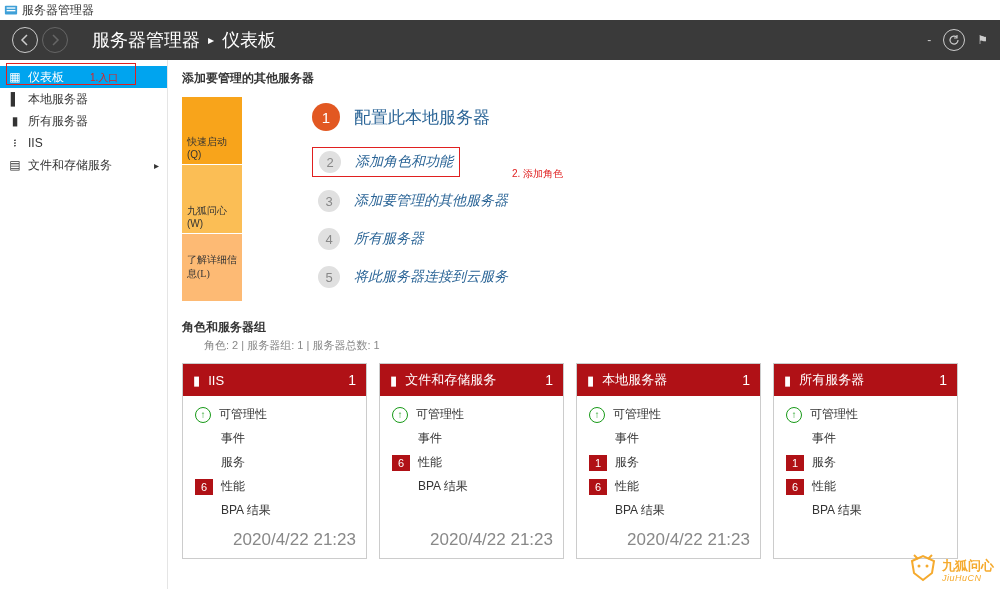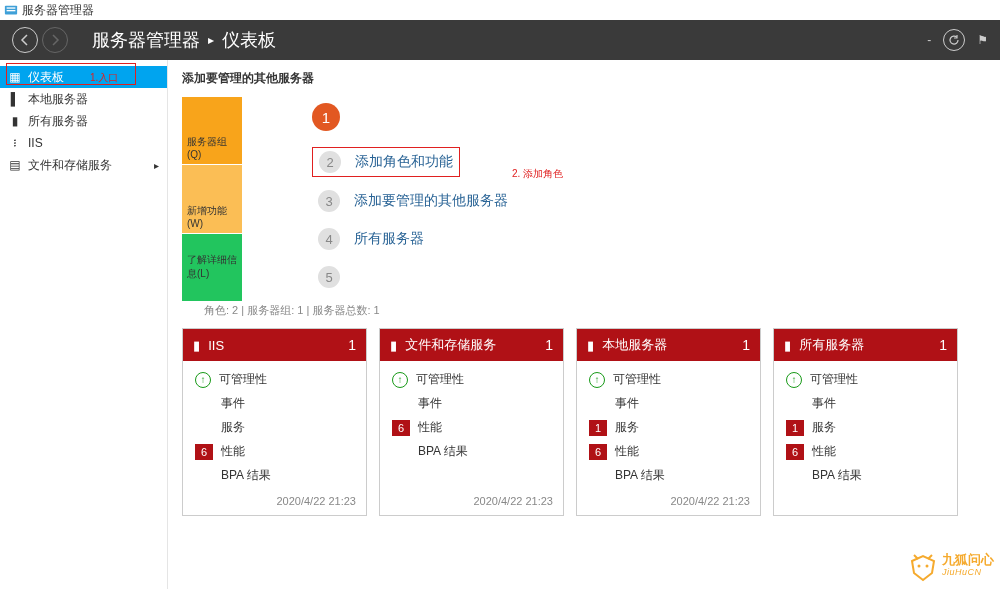--- a/index.html
+++ b/index.html
@@ -25,48 +25,48 @@
 .red-box-sidebar { position: absolute; left: 6px; top: 63px; width: 130px; height: 22px; border: 1.5px solid #e02020; pointer-events: none; }
 .red-label-sidebar { position: absolute; left: 90px; top: 71px; font-size: 10px; color: #e02020; }
 
 .main { flex: 1; background: #fff; padding: 10px 14px 0 14px; overflow: hidden; }
 .welcome { font-size: 12px; font-weight: bold; margin-bottom: 10px; }
 
 .quickstart { display: flex; margin-top: 6px; }
 .qs-left { width: 60px; display: flex; flex-direction: column; }
 .qs-tab { flex: 1; background: #f8a41b; display: flex; align-items: flex-end; padding: 4px 5px; font-size: 10px; color: #333; border-bottom: 1px solid #fff; min-height: 64px; }
 .qs-tab.new { background: #fbbe55; }
-.qs-tab.learn { background: #22c55e; border: none; min-height: 26px; align-items: center; }
+.qs-tab.learn { background: #fdba74; border: none; min-height: 26px; align-items: center; font-family: Liberation Serif, serif; }
 .qs-right { flex: 1; padding-left: 70px; padding-top: 6px; }
 .qs-title { display: flex; align-items: center; gap: 14px; margin-bottom: 16px; }
 .qs-num-big { width: 28px; height: 28px; border-radius: 50%; background: #e25822; color: #fff; display: flex; align-items: center; justify-content: center; font-size: 15px; }
 .qs-title-text { font-size: 17px; color: #2a6496; }
 .qs-step { display: flex; align-items: center; gap: 14px; margin-bottom: 10px; padding: 3px 6px; font-size: 14px; }
 .qs-step .num { width: 22px; height: 22px; border-radius: 50%; background: #e0e0e0; color: #888; display: flex; align-items: center; justify-content: center; font-size: 13px; }
-.qs-step .txt { color: #2a6496; }
+.qs-step .txt { color: #2a6496; font-style: italic; }
 .qs-step-wrap { position: relative; display: inline-block; }
 .qs-step-box { border: 1.5px solid #e02020; }
 .qs-annotation { position: absolute; left: 200px; top: 20px; color: #e02020; font-size: 10px; white-space: nowrap; }
 
 .roles-header { margin-top: 18px; font-size: 12px; font-weight: bold; }
 .roles-sub { font-size: 11px; color: #888; margin-top: 2px; margin-left: 22px; }
 
 .tiles { display: flex; gap: 12px; margin-top: 10px; }
 .tile { width: 185px; border: 1px solid #ccc; background: #fff; display: flex; flex-direction: column; }
 .tile-head { background: #b01116; color: #fff; height: 32px; display: flex; align-items: center; padding: 0 10px; gap: 8px; font-size: 13px; }
 .tile-head .count { margin-left: auto; font-size: 14px; }
 .tile-body { padding: 10px 12px 4px 12px; flex: 1; }
 .tile-row { display: flex; align-items: center; gap: 8px; margin-bottom: 7px; font-size: 12px; }
 .tile-row .badge { width: 18px; height: 16px; display: flex; align-items: center; justify-content: center; font-size: 11px; color: #fff; }
 .tile-row .badge.red { background: #b01116; }
 .tile-row .badge.up { width: 16px; height: 16px; border: 1.5px solid #189a18; border-radius: 50%; color: #189a18; background: transparent; font-size: 10px; font-weight: bold; }
 .tile-row .spacer { width: 18px; }
-.tile-foot { text-align: right; padding: 0 10px 8px 0; font-size: 11px; color: #888; }
-
-.watermark { position: absolute; right: 6px; bottom: 6px; display: flex; align-items: flex-start; gap: 4px; opacity: 0.95; }
+.tile-foot { text-align: right; padding: 0 10px 8px 0; font-size: 17px; color: #888; }
+
+.watermark { position: absolute; right: 6px; bottom: 6px; display: flex; align-items: flex-end; gap: 4px; opacity: 0.95; }
 .watermark-text { font-size: 13px; color: #f5a623; font-weight: bold; line-height: 1.1; }
 .watermark-sub { font-size: 9px; color: #f5a623; letter-spacing: 0.5px; font-style: italic; }
 </style>
 </head>
 <body>
 
 <div class="titlebar">
   <svg viewBox="0 0 16 16">
       <rect x="1" y="3" width="14" height="10" rx="1" fill="#3fa0d8"></rect>
       <rect x="3" y="5" width="10" height="1.5" fill="#fff"></rect>
@@ -129,49 +129,52 @@
     </div>
   </div>
   <div class="red-box-sidebar"></div>
   <div class="red-label-sidebar">1.入口</div>
 
   <div class="main">
     <div class="welcome">添加要管理的其他服务器</div>
 
     <div class="quickstart">
       <div class="qs-left">
-        <div class="qs-tab">服务器组(Q)</div>
-        <div class="qs-tab new">新增功能(W)</div>
+        <div class="qs-tab">快速启动(Q)</div>
+        <div class="qs-tab new">九狐问心(W)</div>
         <div class="qs-tab learn">了解详细信息(L)</div>
       </div>
       <div class="qs-right">
         <div class="qs-title">
           <div class="qs-num-big">1</div>
+          <div class="qs-title-text">配置此本地服务器</div>
         </div>
         <div class="qs-step-wrap">
           <div class="qs-step qs-step-box">
             <div class="num">2</div>
             <div class="txt">添加角色和功能</div>
           </div>
           <div class="qs-annotation">2. 添加角色</div>
         </div>
         <div class="qs-step">
           <div class="num">3</div>
           <div class="txt">添加要管理的其他服务器</div>
         </div>
         <div class="qs-step">
           <div class="num">4</div>
           <div class="txt">所有服务器</div>
         </div>
         <div class="qs-step">
           <div class="num">5</div>
+          <div class="txt">将此服务器连接到云服务</div>
         </div>
       </div>
     </div>
 
+    <div class="roles-header">角色和服务器组</div>
     <div class="roles-sub">角色: 2 | 服务器组: 1 | 服务器总数: 1</div>
 
     <div class="tiles" id="tiles">
         <div class="tile">
           <div class="tile-head">
             <span>▮</span>
             <span>IIS</span>
             <span class="count">1</span>
           </div>
           <div class="tile-body">

